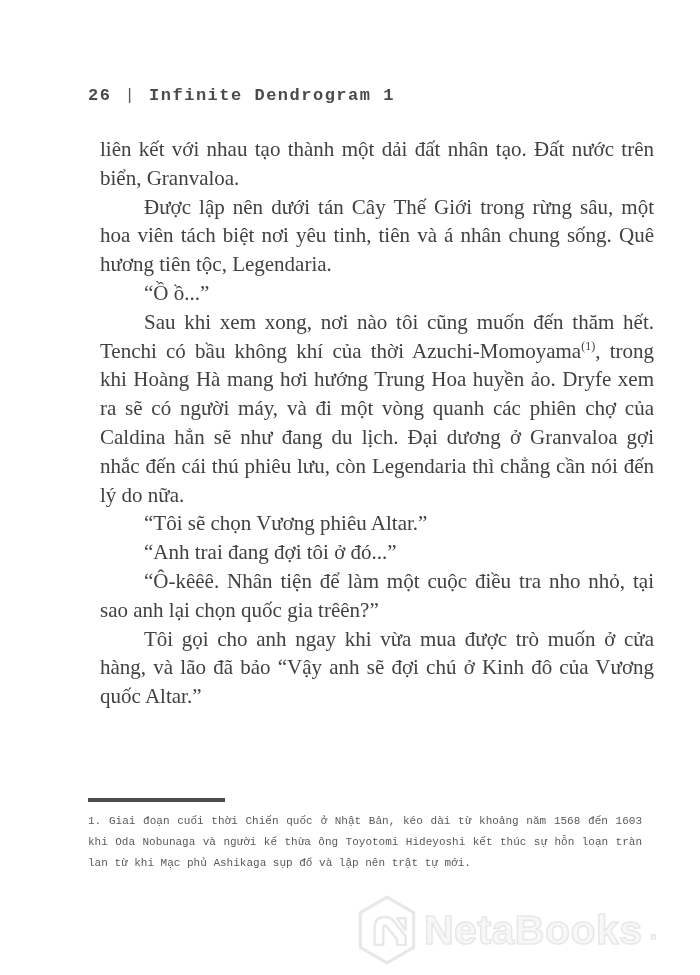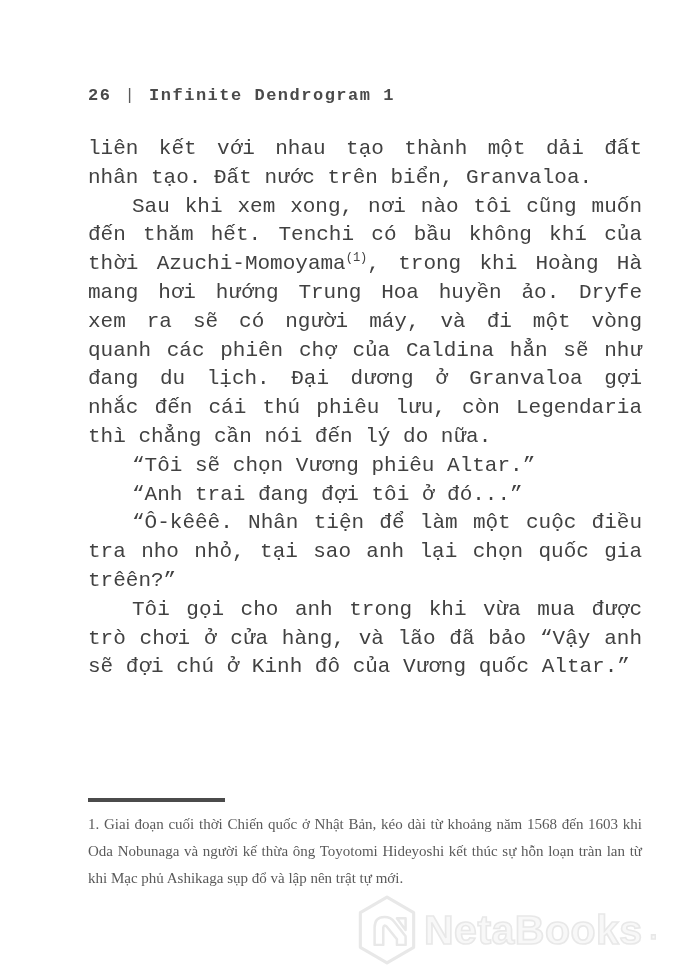--- a/index.html
+++ b/index.html
@@ -31,28 +31,27 @@
   .running-head .sep {
     display: inline-block;
     margin: 0 13px;
     font-weight: 400;
     color: #5a5a5a;
   }
 
   
   .body-text {
     position: absolute;
-    left: 88px;
+    left: 100px;
     top: 135px;
     width: 554px;
     font-size: 21px;
     line-height: 28.8px;
     color: #414141;
     text-align: justify;
-    font-family: Liberation Mono, monospace;
   }
   .body-text p {
     margin: 0;
     text-indent: 44px;
   }
   .body-text p.no-indent {
     text-indent: 0;
   }
   .fn-sup {
     font-size: 12px;
@@ -68,23 +67,23 @@
     top: 798px;
     width: 137px;
     height: 4px;
     background: #4b4b4b;
   }
   .footnote {
     position: absolute;
     left: 88px;
     top: 811px;
     width: 554px;
-    font-family: Liberation Serif, serif;
-    font-size: 15px;
-    line-height: 27px;
+    font-family: Liberation Mono, monospace;
+    font-size: 11px;
+    line-height: 21px;
     color: #5a5a5a;
     text-align: justify;
   }
 
   
   .watermark {
     position: absolute;
     left: 356px;
     top: 893px;
     height: 74px;
@@ -112,25 +111,27 @@
 <body>
 
 <div class="page">
 
   <header class="running-head">
     <span>26</span><span class="sep">|</span><span>Infinite Dendrogram 1</span>
   </header>
 
   <main class="body-text">
     <p class="no-indent">liên kết với nhau tạo thành một dải đất nhân tạo. Đất nước trên biển, Granvaloa.</p>
+    <p>Được lập nên dưới tán Cây Thế Giới trong rừng sâu, một hoa viên tách biệt nơi yêu tinh, tiên và á nhân chung sống. Quê hương tiên tộc, Legendaria.</p>
+    <p>“Ồ ồ...”</p>
     <p><span>Sau khi xem xong, nơi nào tôi cũng muốn đến thăm hết. Tenchi có bầu không khí của thời Azuchi-Momoyama</span><sup class="fn-sup">(1)</sup><span>, trong khi Hoàng Hà mang hơi hướng Trung Hoa huyền ảo. Dryfe xem ra sẽ có người máy, và đi một vòng quanh các phiên chợ của Caldina hẳn sẽ như đang du lịch. Đại dương ở Granvaloa gợi nhắc đến cái thú phiêu lưu, còn Legendaria thì chẳng cần nói đến lý do nữa.</span></p>
     <p>“Tôi sẽ chọn Vương phiêu Altar.”</p>
     <p>“Anh trai đang đợi tôi ở đó...”</p>
     <p>“Ô-kêêê. Nhân tiện để làm một cuộc điều tra nho nhỏ, tại sao anh lại chọn quốc gia trêên?”</p>
-    <p>Tôi gọi cho anh trong khi vừa mua được trò chơi ở cửa hàng, và lão đã bảo “Vậy anh sẽ đợi chú ở Kinh đô của Vương quốc Altar.”</p>
+    <p>Tôi gọi cho anh ngay khi vừa mua được trò muốn ở cửa hàng, và lão đã bảo “Vậy anh sẽ đợi chú ở Kinh đô của Vương quốc Altar.”</p>
   </main>
 
   <div class="footnote-rule"></div>
 
   <div class="footnote">1. Giai đoạn cuối thời Chiến quốc ở Nhật Bản, kéo dài từ khoảng năm 1568 đến 1603 khi Oda Nobunaga và người kế thừa ông Toyotomi Hideyoshi kết thúc sự hỗn loạn tràn lan từ khi Mạc phủ Ashikaga sụp đổ và lập nên trật tự mới.</div>
 
   <div class="watermark">
     <svg width="62" height="70" viewBox="0 0 100 112" aria-hidden="true">
       <polygon points="50,3 93,28 93,84 50,109 7,84 7,28" fill="#ffffff" stroke="#e8e8e8" stroke-width="5" stroke-linejoin="round"></polygon>
       <path d="M30,80 L30,52 Q30,35 46,35 Q56,35 62,43 L80,66 L80,80 L66,80 L66,71 L50,51 Q45,46 44,52 L44,80 Z" fill="#ffffff" stroke="#e8e8e8" stroke-width="4" stroke-linejoin="round"></path>

